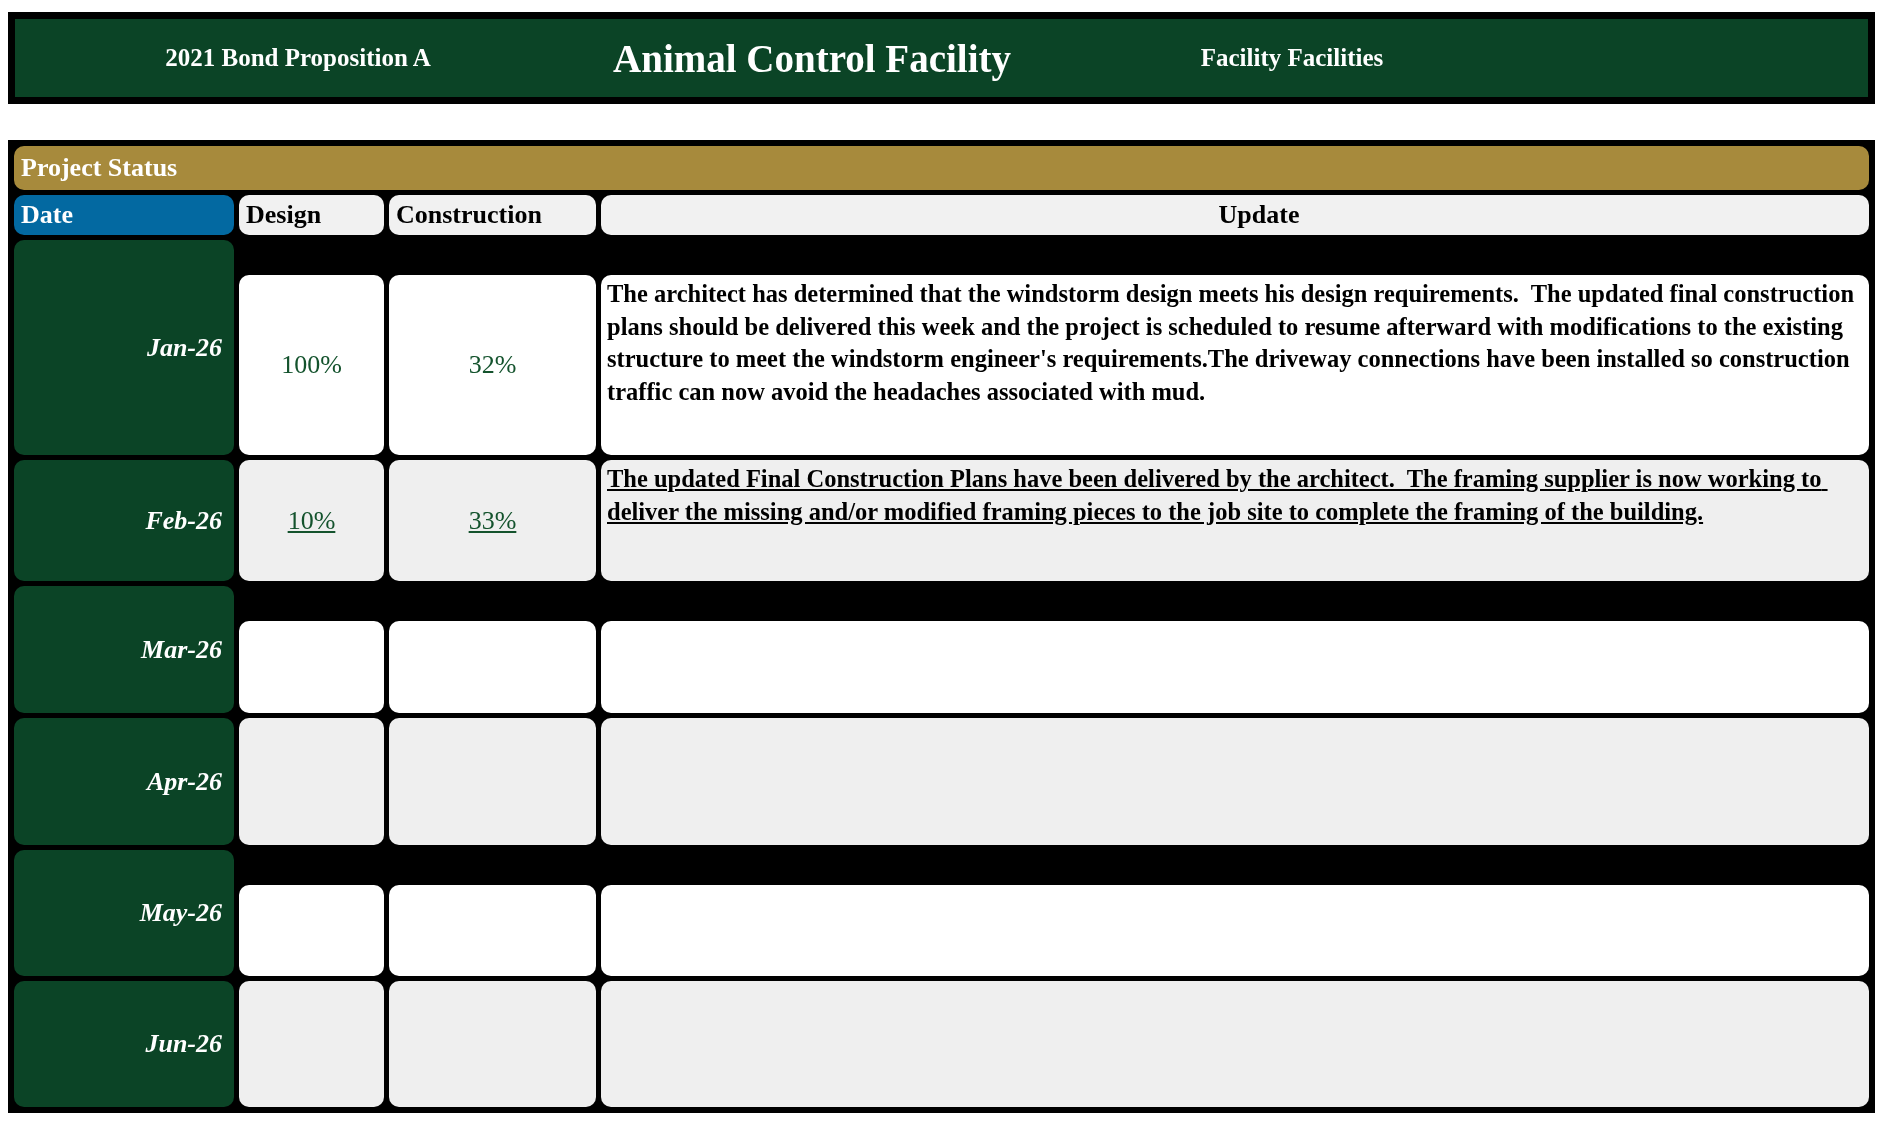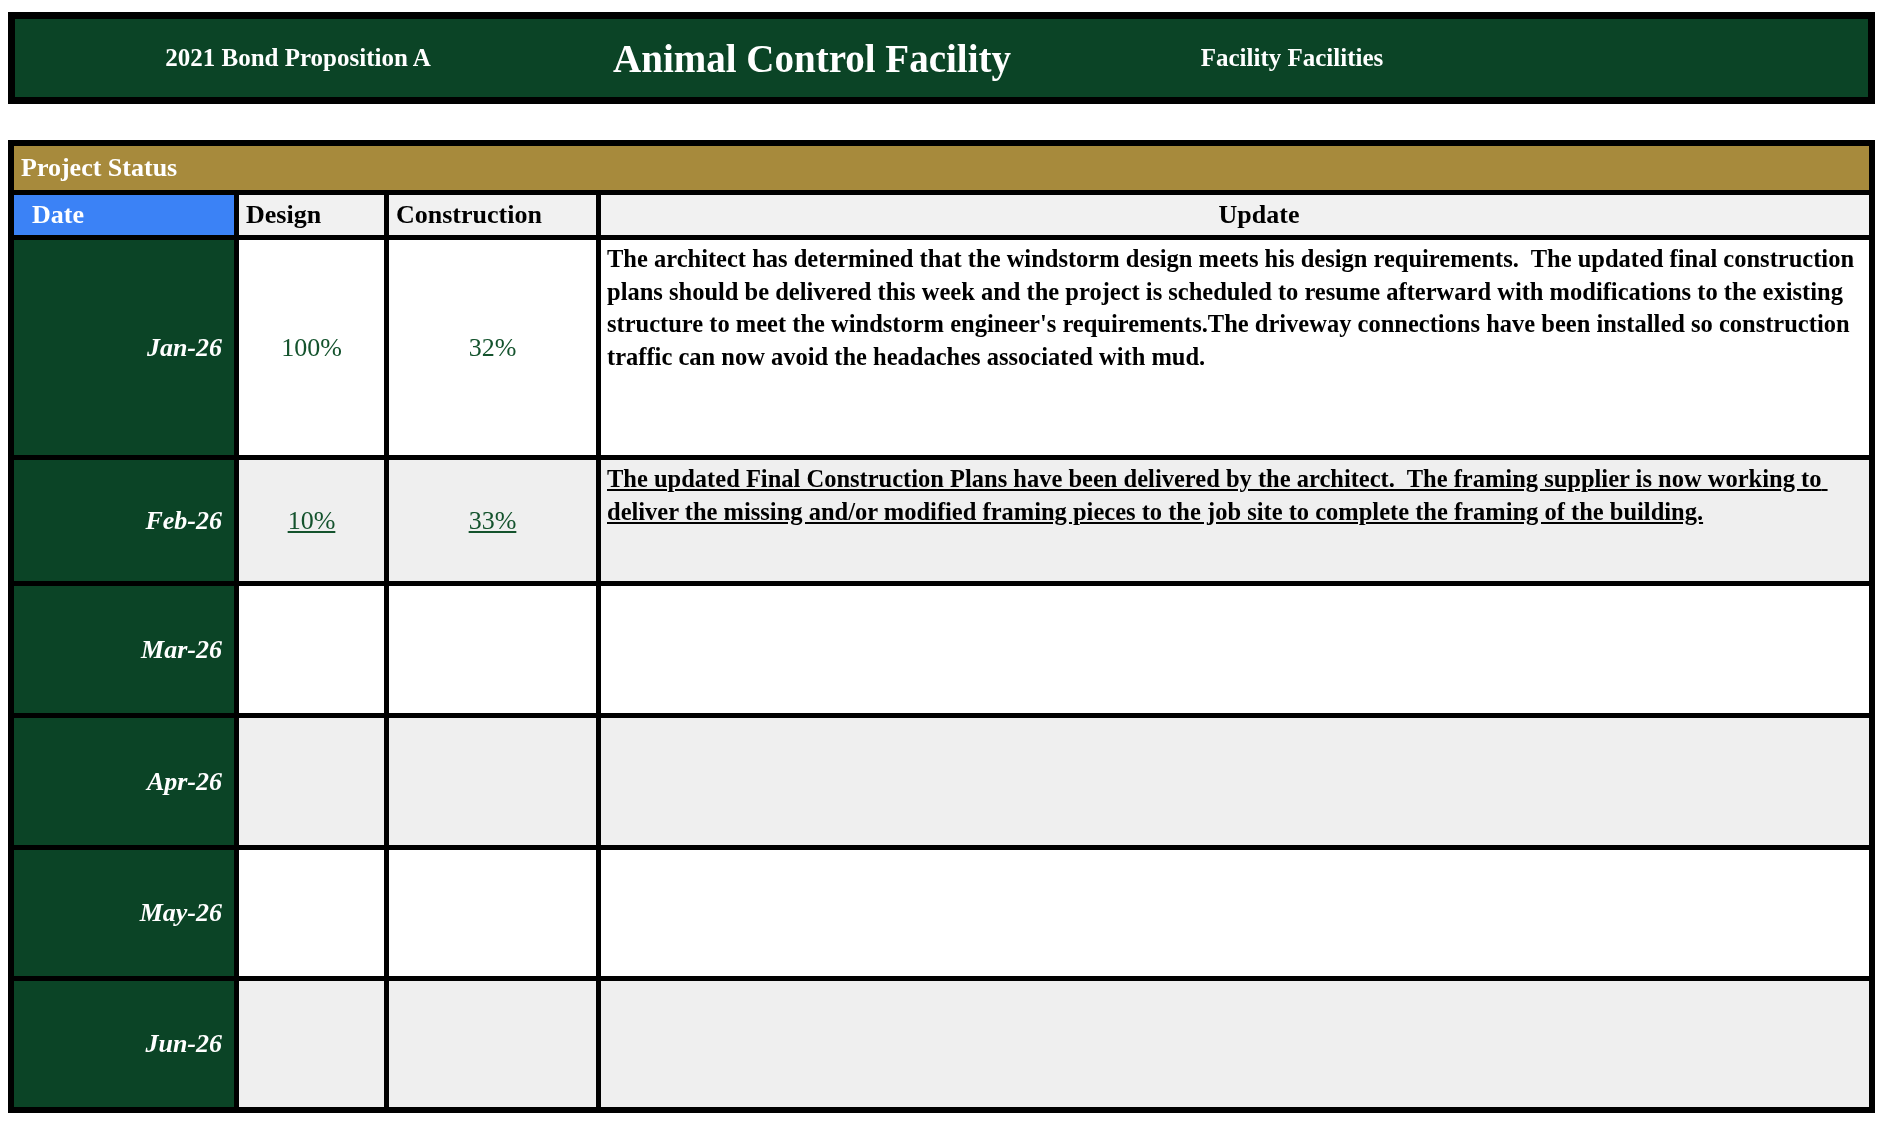--- a/index.html
+++ b/index.html
@@ -36,42 +36,42 @@
     position: absolute;
     left: 8px; top: 140px;
     width: 1867px;
     background: #000;
     border: 6px solid #000;
     display: grid;
     grid-template-columns: 220px 145px 207px 1fr;
     grid-template-rows: 44px 40px 215px 121px 127px 127px 126px 126px;
     gap: 5px;
   }
-  .cell { display: flex; }
+  .cell { display: flex; border-radius: 10px; }
 
   .status-bar {
     grid-column: 1 / -1;
     background: #A78A3C;
     color: #fff;
     font-weight: bold;
     font-size: 26px;
     align-items: center;
     padding-left: 7px;
   }
 
   .hdr {
     font-weight: bold;
     font-size: 26px;
     align-items: center;
     padding-left: 48px;
   }
   .hdr-date {
-    background: #3b82f6;
+    background: #0369a1;
     color: #fff;
-    padding-left: 18px;
+    padding-left: 7px;
   }
   .hdr-gray {
     background: #F1F1F1;
     color: #000;
     padding-left: 7px;
   }
   .hdr-update {
     background: #F1F1F1;
     color: #000;
     justify-content: center;
@@ -96,21 +96,21 @@
   .upd-cell {
     font-size: 24.5px;
     font-weight: bold;
     color: #000;
     line-height: 1.33;
     padding: 3px 8px 3px 6px;
     white-space: pre-wrap;
     align-items: flex-start;
     display: block;
   }
-  .row-white { background: #ffffff; }
+  .row-white { background: #ffffff; margin-top: 35px; }
   .row-gray  { background: #EFEFEF; text-decoration: underline; }
 </style>
 </head>
 <body>
 
 <div class="page">
 
   <div class="banner">
     <span class="banner-left">2021 Bond Proposition A</span>
     <span class="banner-title">Animal Control Facility</span>

